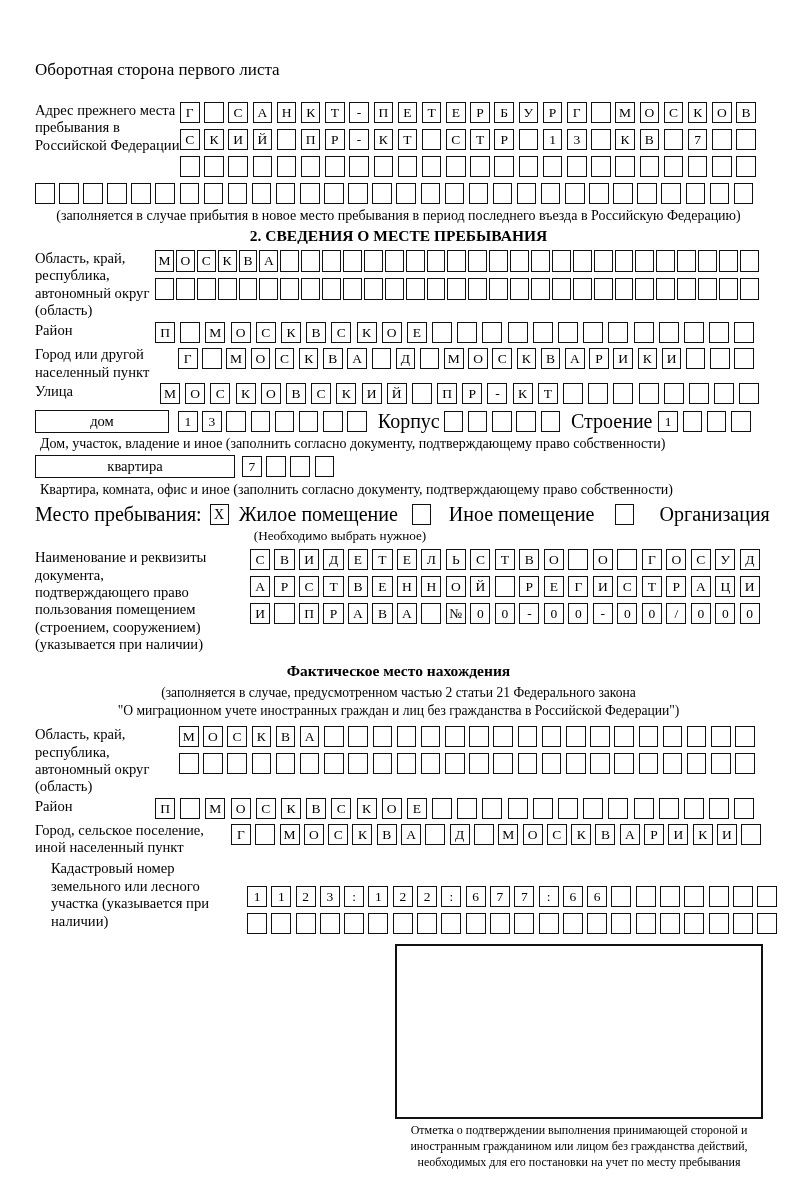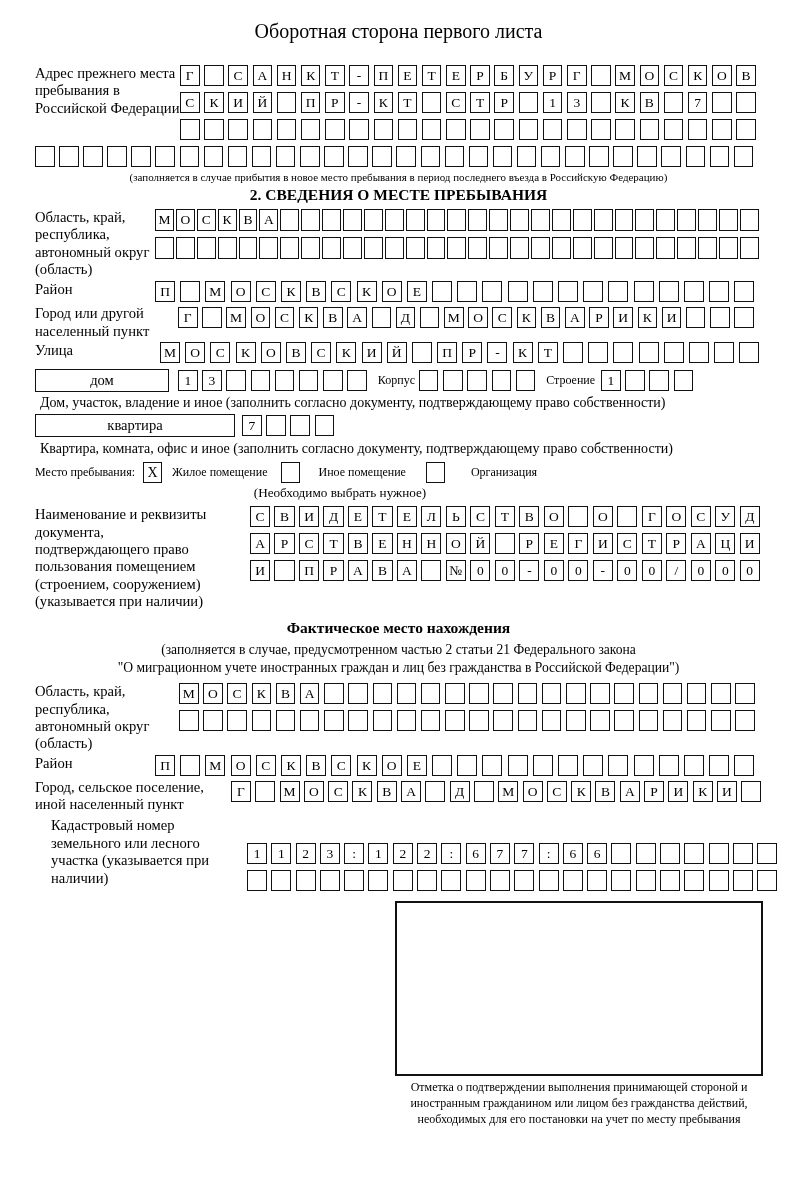--- a/index.html
+++ b/index.html
@@ -2,21 +2,21 @@
 <html><head>
 <meta charset="utf-8">
 <style>
   html,body { margin:0; padding:0; background:#ffffff; }
   .page {
     position:relative; width:800px; height:1180px; margin:0 auto;
     box-sizing:border-box; padding:20px 38px 0 35px;
     font-family:"Liberation Serif", serif; color:#000; overflow:hidden;
     background:#fff;
   }
-  .header-note { text-align:center; font-size:20px; }
+  .header-note { text-align:left; font-size:17px;margin-top:40px; }
 
   .field { display:flex; }
   .flabel { font-size:14.6px; line-height:1.19; flex:0 0 auto; }
   .w145 { width:145px; }
   .w120 { width:120px; }
   .w125 { width:125px; }
   .w143 { width:143px; }
   .w144 { width:144px; }
   .w160 { width:160px; margin-right:36px;margin-left:16px; }
   .w180 { width:180px; margin-right:35px; }
@@ -30,31 +30,31 @@
     display:flex; align-items:center; justify-content:center;
     font-size:13.5px; line-height:1; background:#fff;
   }
   .rw-s1 { gap:4.7px; } .rw-s1 .cell { width:19.5px; }
   .rw-30 { gap:4.6px; } .rw-30 .cell { width:19.5px; }
   .rw-solid { gap:2px; } .rw-solid .cell { width:18.9px; height:22px; }
   .rw-25 { gap:5.2px; } .rw-25 .cell { width:20px; }
   .rw-21 { gap:4.4px; } .rw-21 .cell { width:20.1px; }
   .rw-22 { gap:4.3px; } .rw-22 .cell { width:20px; }
 
-  .caption-center { text-align:center; font-size:11px; margin-top:4px; }
+  .caption-center { text-align:center; font-size:14px; margin-top:4px; }
   .caption-left { font-size:14px; margin-top:3px; margin-left:5px; }
   .sec-heading { text-align:center; font-weight:bold; font-size:15.5px; margin-top:3px; }
 
   .longbox {
     box-sizing:border-box; border:1.5px solid #111; height:23px;
     display:flex; align-items:center; justify-content:center;
     font-size:14.6px; flex:0 0 auto; background:#fff;
   }
   .houserow { display:flex; align-items:center; margin-top:6px; }
-  .inline-label { font-size:12px; flex:0 0 auto; }
+  .inline-label { font-size:20px; flex:0 0 auto; }
 
   .stay { display:flex; align-items:center; margin-top:5px; }
   .chk {
     box-sizing:border-box; width:19px; height:21px; border:1.5px solid #111;
     display:flex; align-items:center; justify-content:center;
     font-size:14px; flex:0 0 auto; background:#fff;
   }
   .hint-center { font-size:13.2px; margin-top:2px; margin-left:160px; width:290px; text-align:center; }
 
   .fact-note { text-align:center; font-size:13.6px; }

